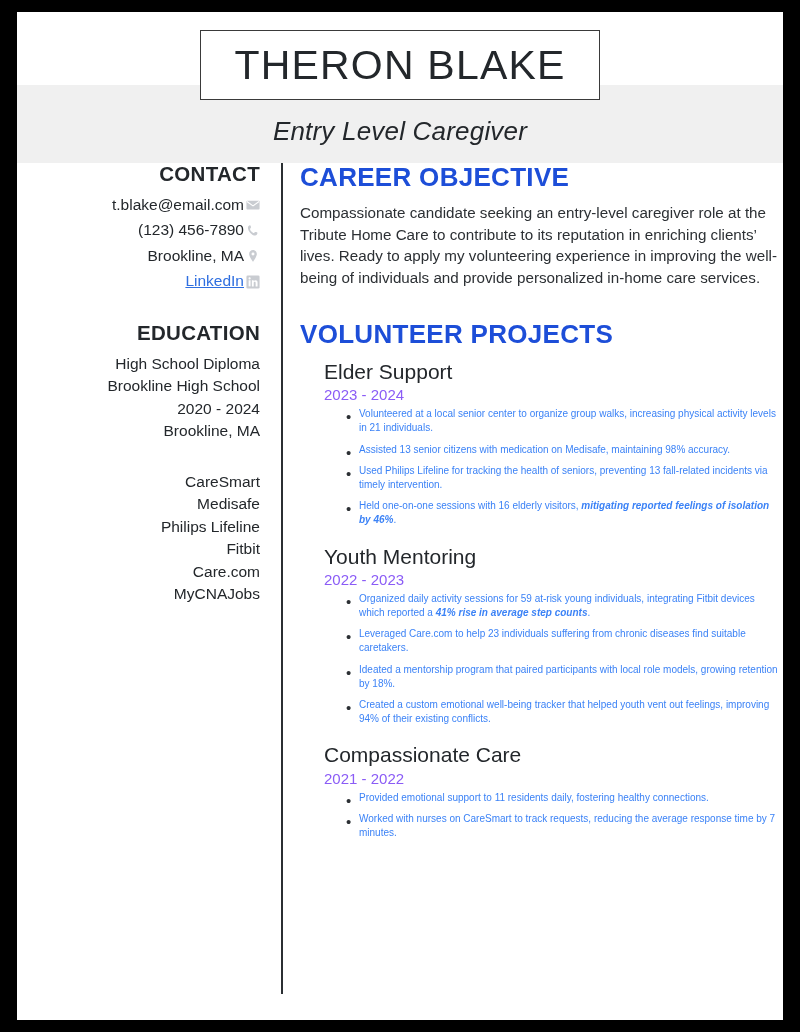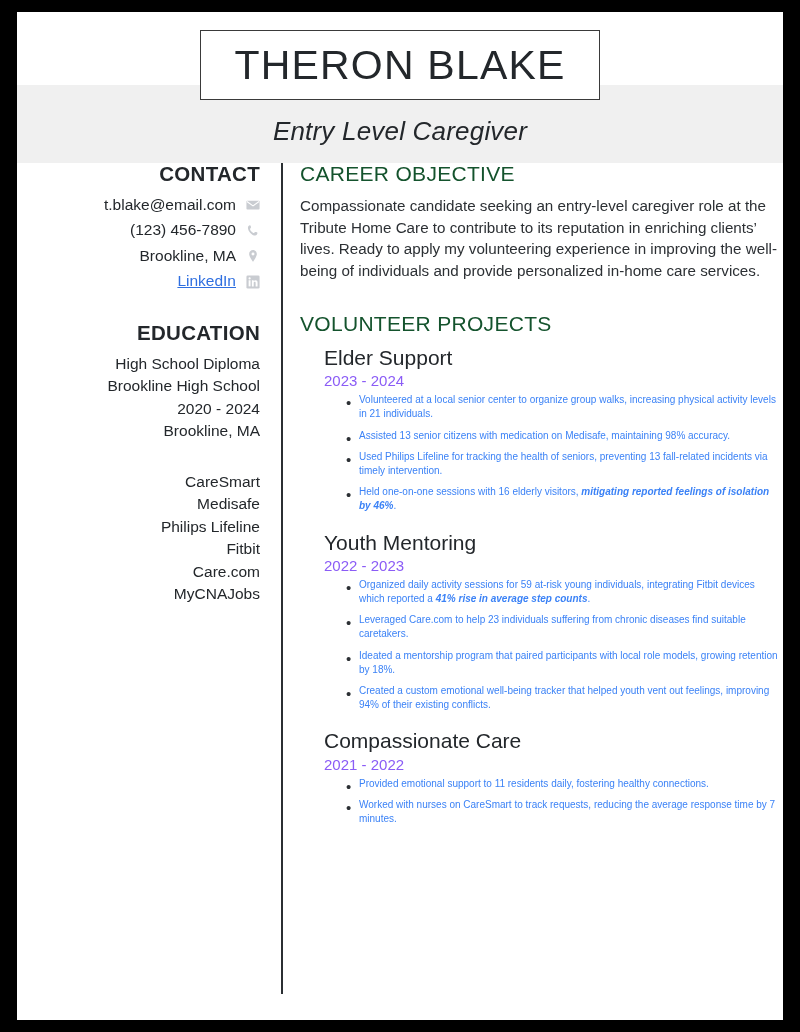--- a/index.html
+++ b/index.html
@@ -102,21 +102,21 @@
     font-weight: bold;
     color: #23272b;
     letter-spacing: 0.3px;
     margin-bottom: 8px;
   }
   .side-block { margin-bottom: 28px; }
   .contact-row {
     display: flex;
     align-items: center;
     justify-content: flex-end;
-    gap: 10px;
+    gap: 2px;
     margin-bottom: 3px;
     font-size: 15.5px;
     color: #23272b;
     line-height: 1.45;
   }
   .contact-row .ctext { white-space: nowrap; }
   .contact-row a {
     color: #2f6fe0;
     text-decoration: underline;
     margin-top: 23px;
@@ -130,23 +130,23 @@
   }
   .icon svg { display: block; }
   .side-line {
     font-size: 15.5px;
     color: #23272b;
     line-height: 1.45;
   }
 
   
   .main-heading {
-    font-size: 21px;
-    font-weight: normal;
-    color: #14532d;
+    font-size: 26px;
+    font-weight: bold;
+    color: #1d4ed8;
     letter-spacing: 0.3px;
     margin-bottom: 9px;
   }
   .objective {
     font-size: 15.2px;
     color: #2c3034;
     line-height: 1.43;
     margin-bottom: 30px;
   }
   .proj { margin-bottom: 16px; margin-left: 24px; }

